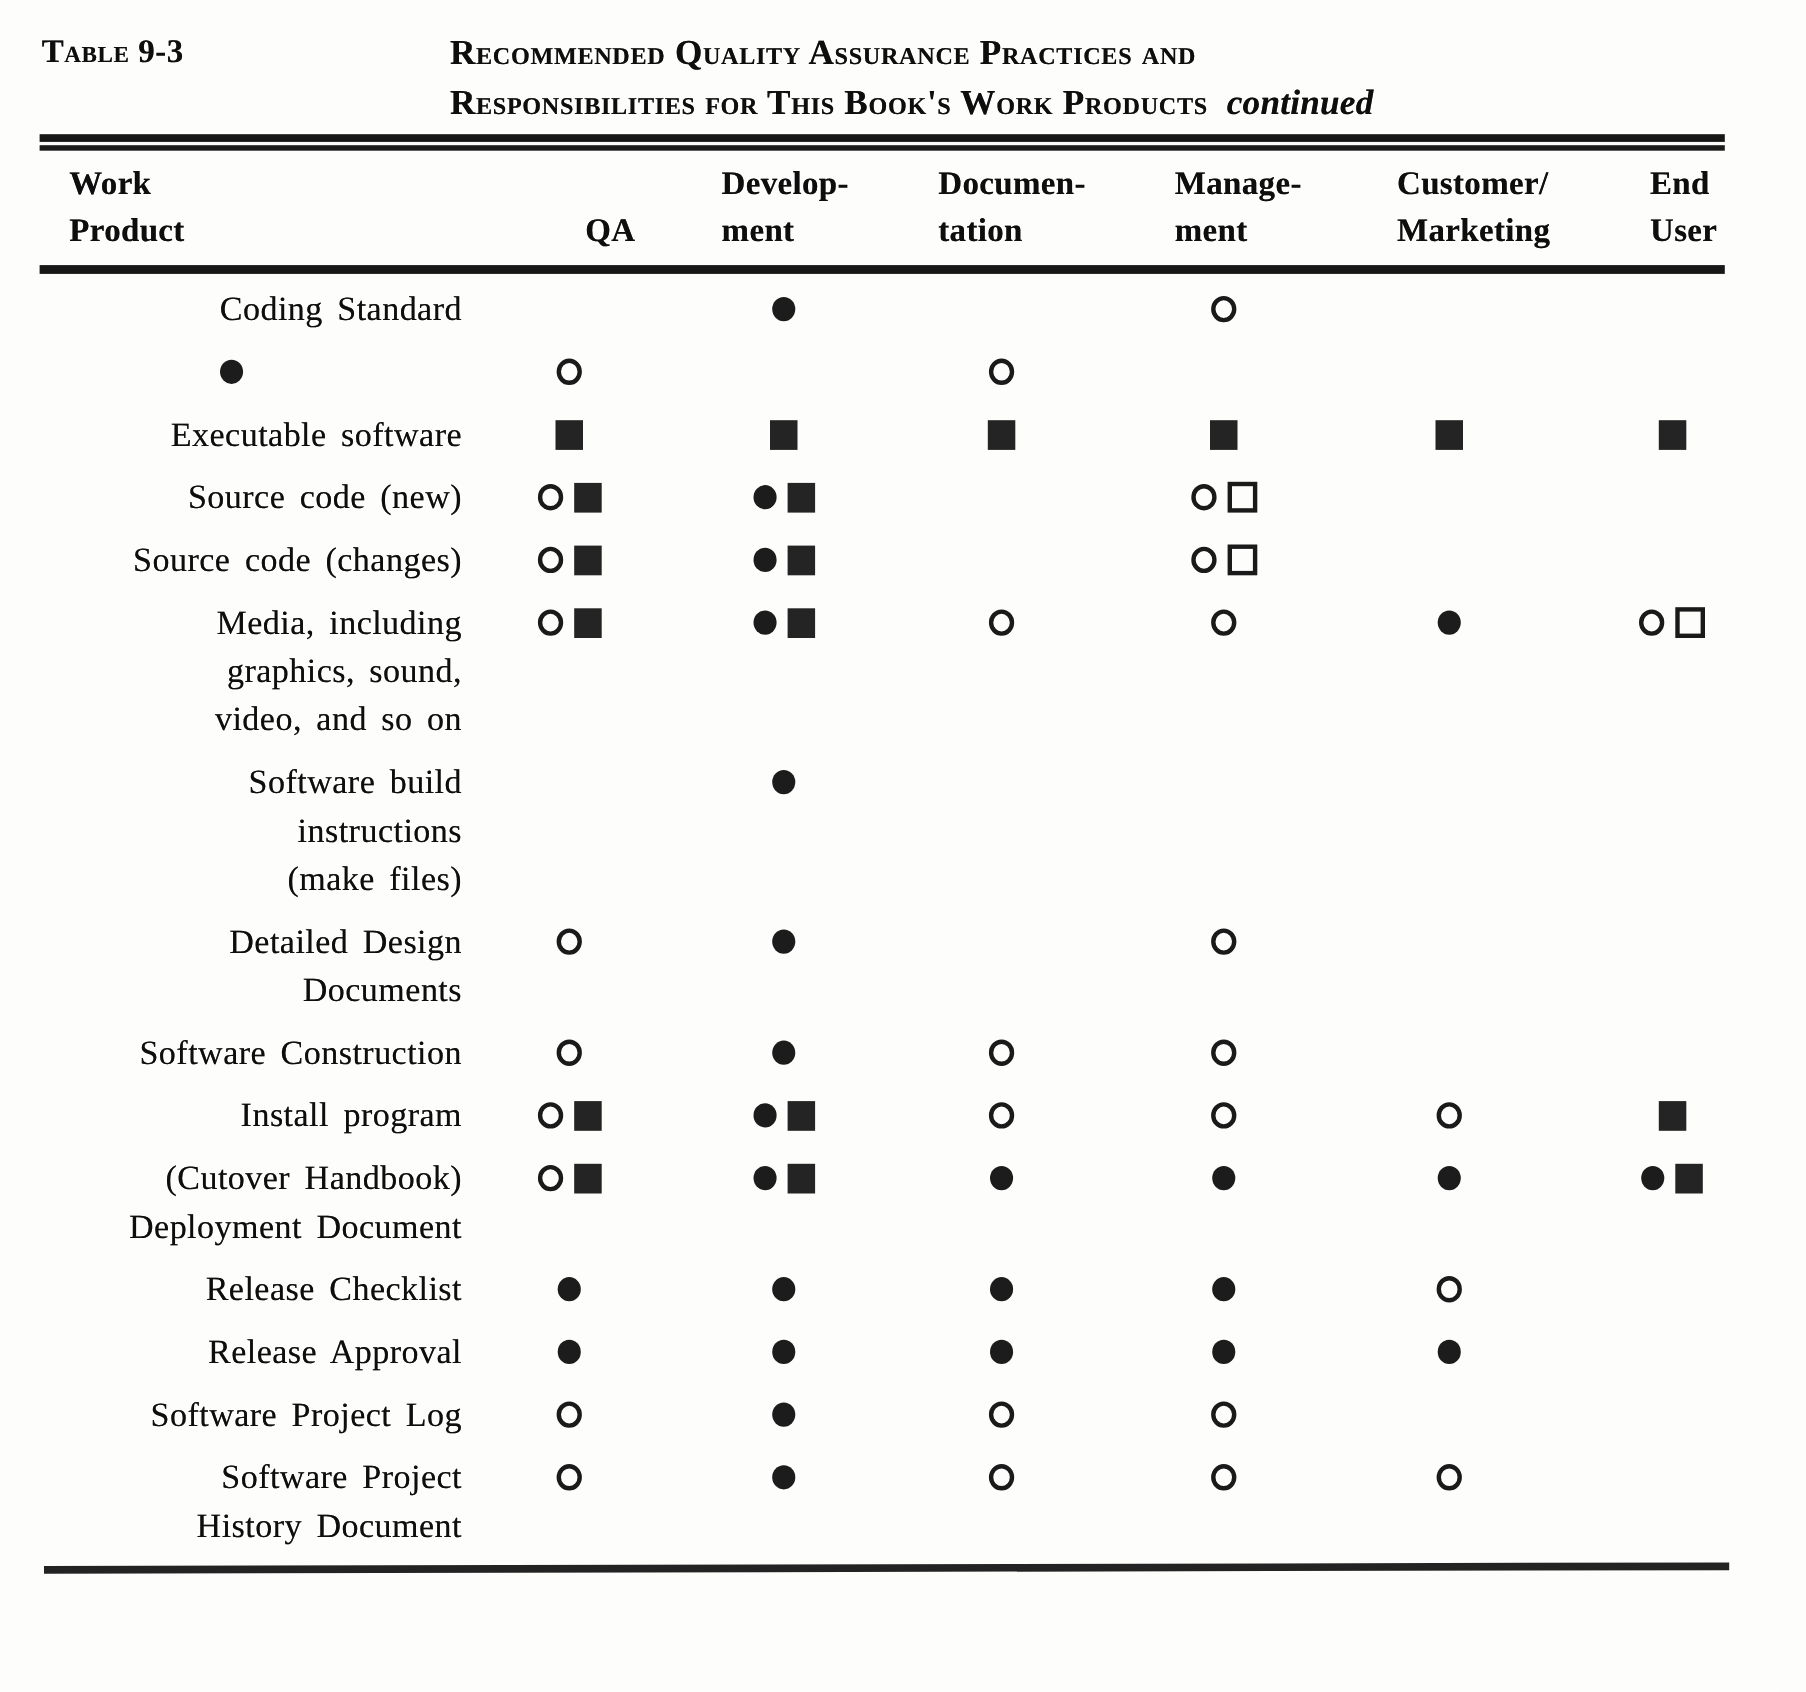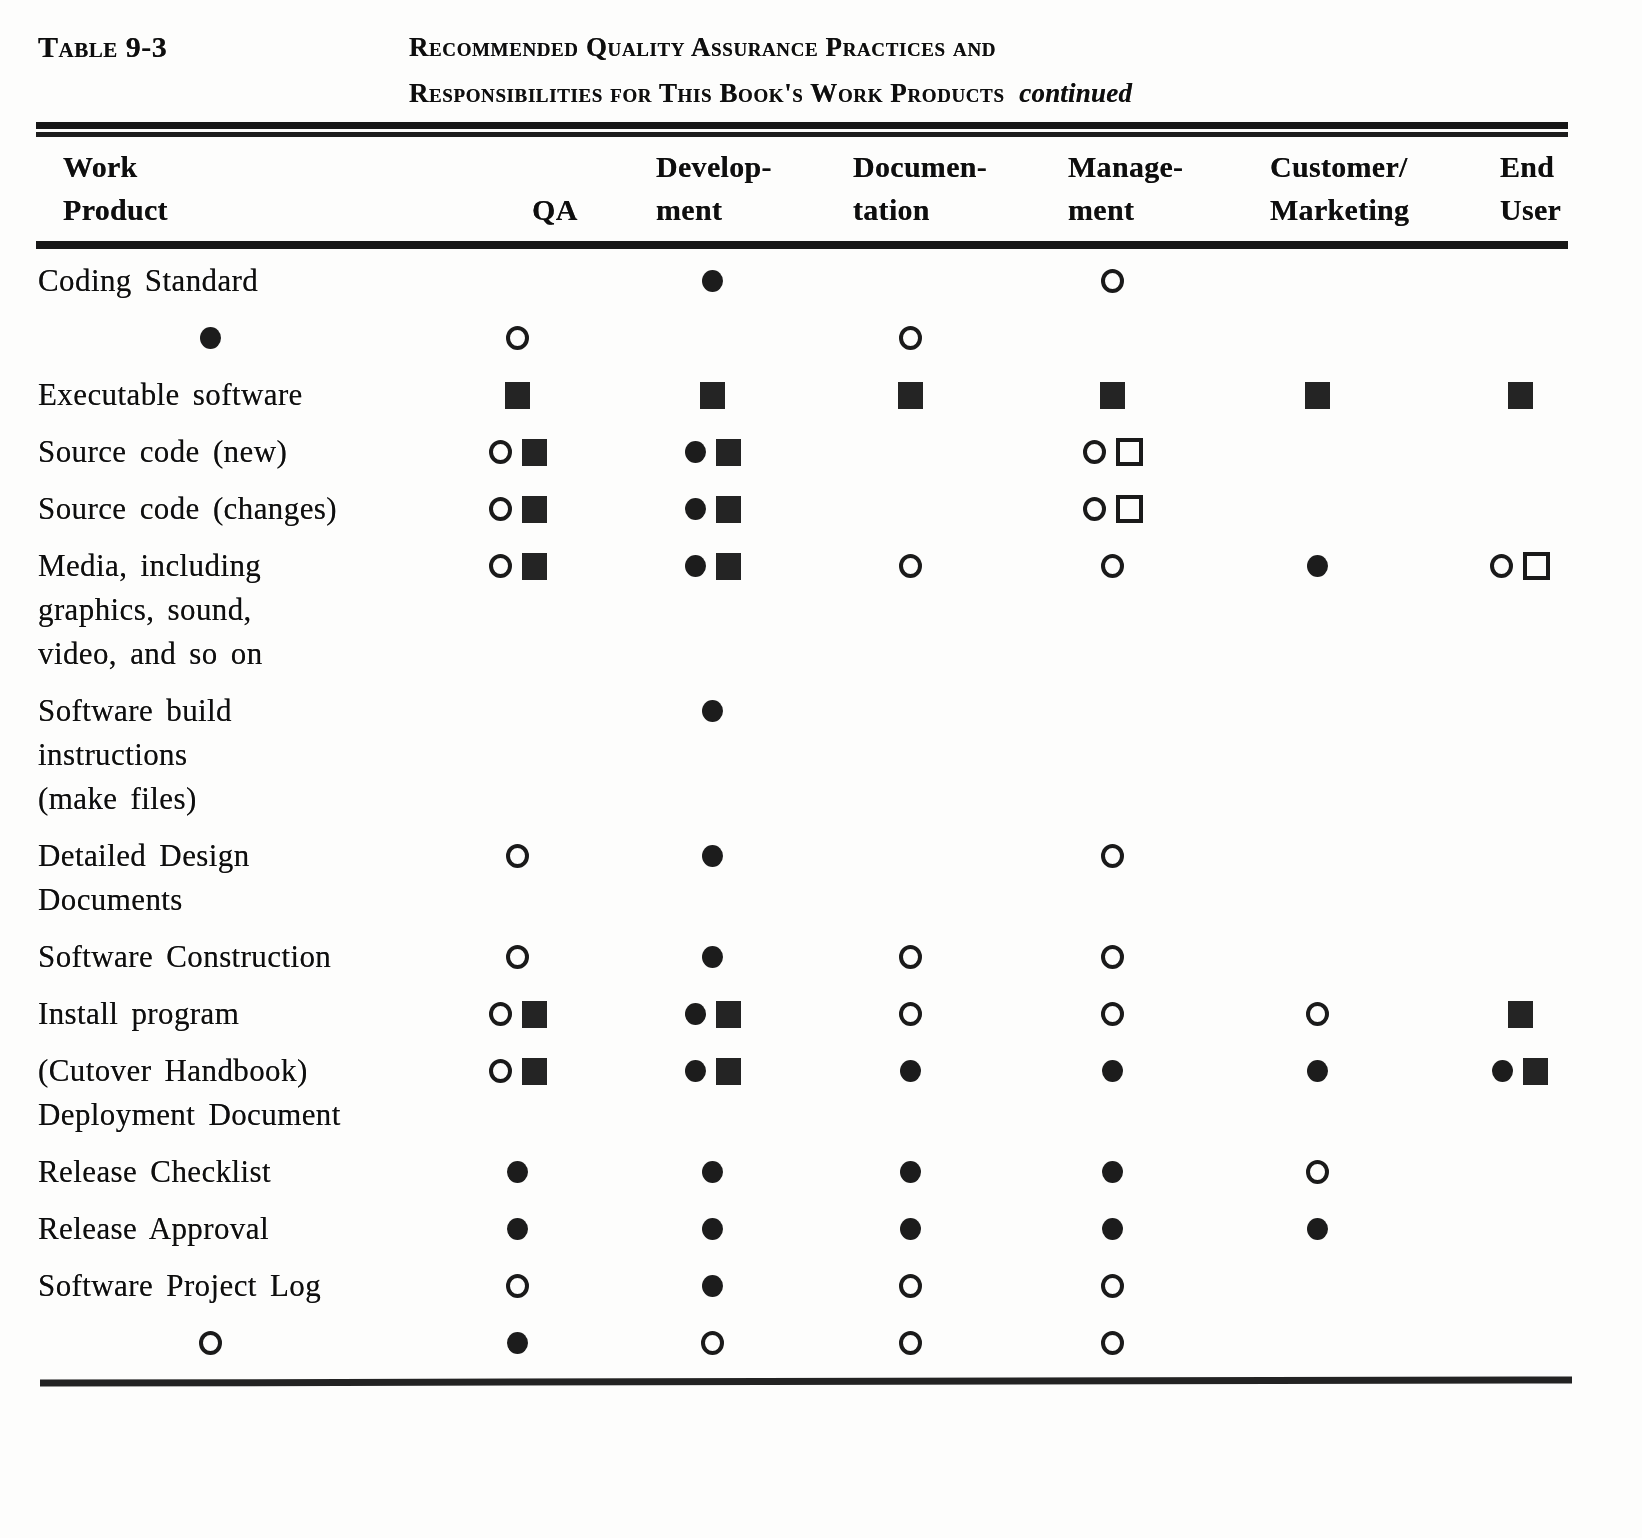--- a/index.html
+++ b/index.html
@@ -23,21 +23,21 @@
   .table-label{
     width:371px;
     flex:0 0 371px;
     font-size:30px;
     font-weight:bold;
     font-variant:small-caps;
     letter-spacing:0.5px;
     line-height:46px;
   }
   .heading{
-    font-size:27px;
+    font-size:32px;
     font-weight:bold;
     font-variant:small-caps;
     letter-spacing:0.6px;
     line-height:46px;
   }
   .heading .cont{
     font-variant:normal;
     font-style:italic;
     letter-spacing:0.2px;
   }
@@ -65,21 +65,21 @@
   .hcell div{min-height:43px;}
   .h1{padding-left:38px;}
   .h2{padding-left:87px;}
   .h3{padding-left:16px;}
   .h4{padding-left:18px;}
   .h5{padding-left:33px;}
   .h6{padding-left:30px;}
   .h7{padding-left:55px;}
   
   .tbody{padding-top:10px;}
-  .row{margin-bottom:13px;}
+  .row{margin-bottom:13px;text-align:right;}
   .cell.label{
     padding-left:38px;
     font-size:31px;
     line-height:44px;
     letter-spacing:0.4px;
     word-spacing:5px;
   }
   .cell.sym{
     display:flex;
     justify-content:center;
@@ -417,20 +417,24 @@
         <div class="cell sym c4">
           <span class="marker open-circle" title="○"></span>
         </div>
         <div class="cell sym c5">
           <span class="marker open-circle" title="○"></span>
         </div>
         <div class="cell sym c6"></div>
         <div class="cell sym c7"></div>
       </div>
       <div class="grid row">
+        <div class="cell label">
+          <div>Software Project</div>
+          <div>History Document</div>
+        </div>
         <div class="cell sym c2">
           <span class="marker open-circle" title="○"></span>
         </div>
         <div class="cell sym c3">
           <span class="marker filled-circle" title="●"></span>
         </div>
         <div class="cell sym c4">
           <span class="marker open-circle" title="○"></span>
         </div>
         <div class="cell sym c5">

